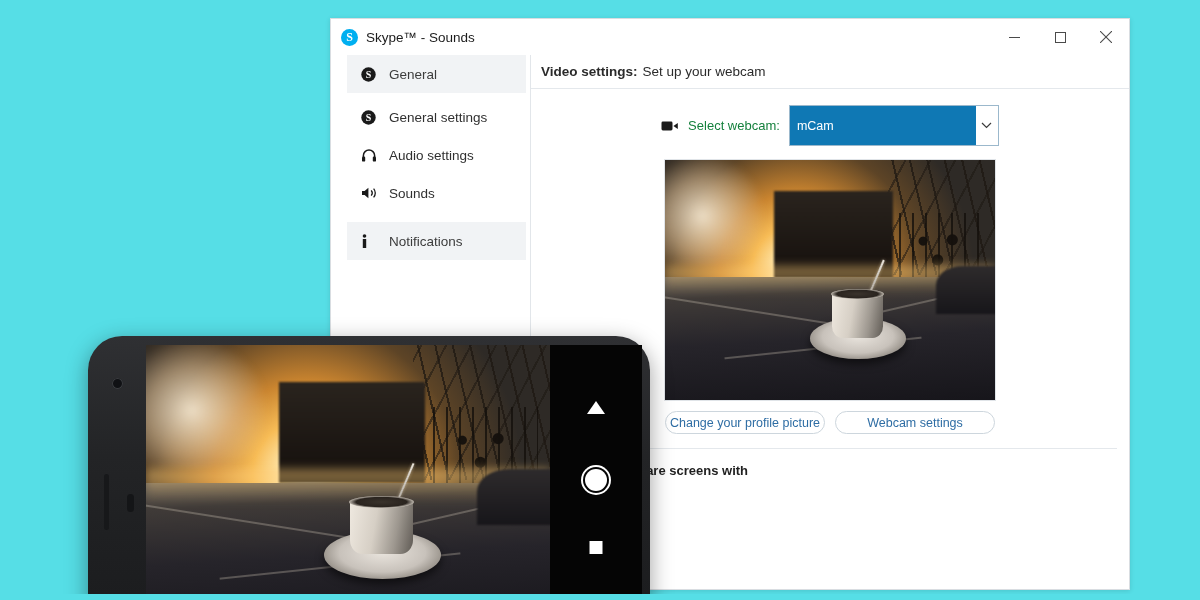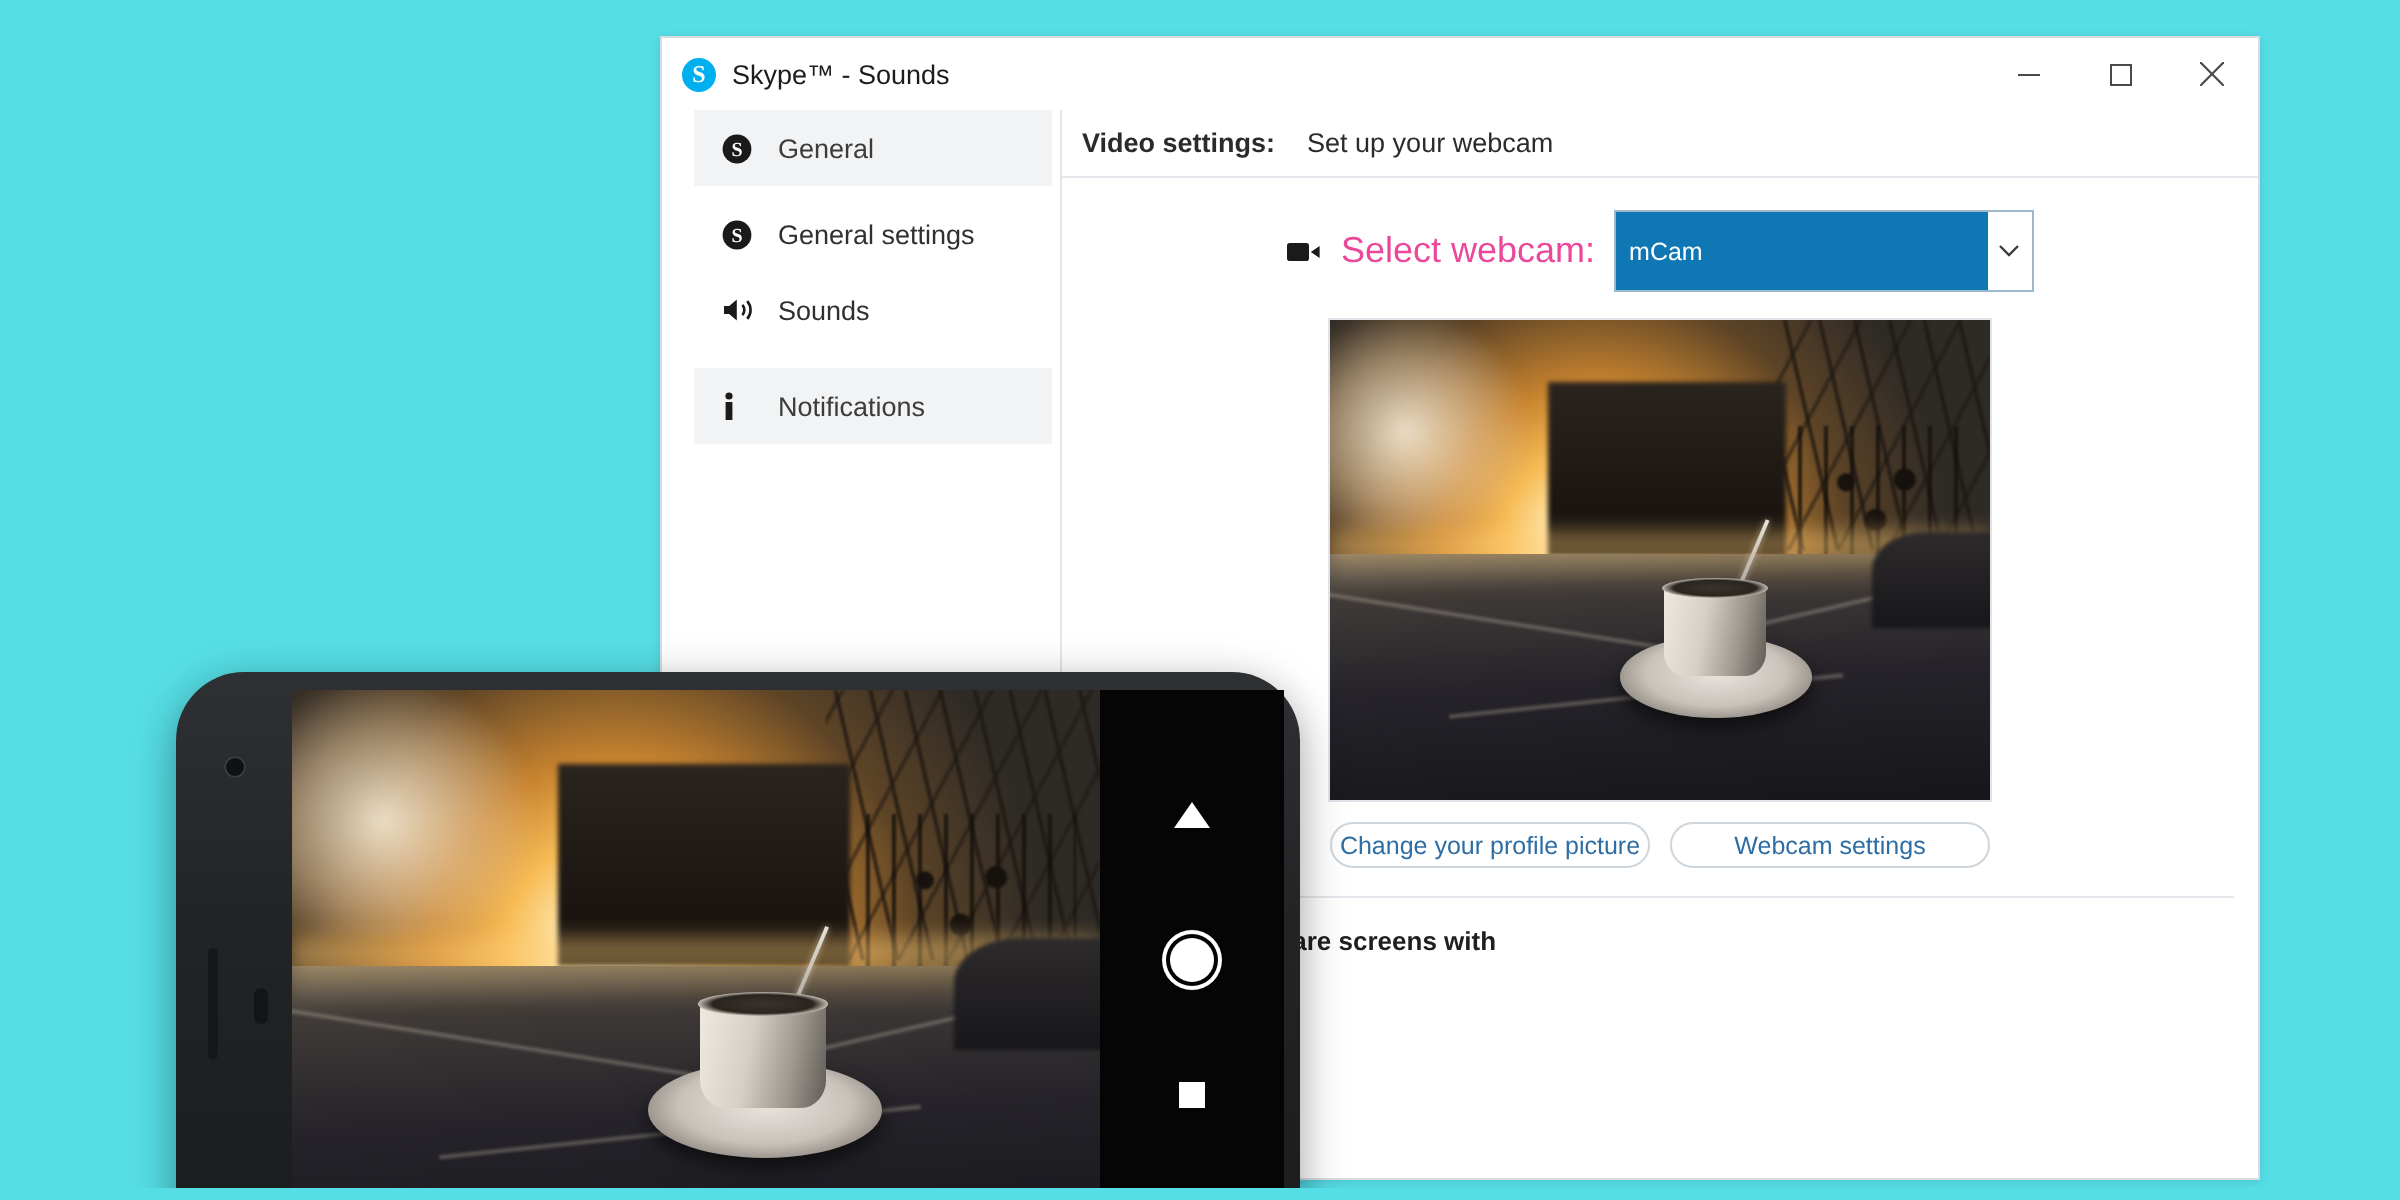--- a/index.html
+++ b/index.html
@@ -88,28 +88,28 @@
   
   #content { flex: 1; min-width: 0; background: #fff; position: relative; }
   #content-header {
     height: 34px;
     display: flex; align-items: center;
     padding-left: 10px;
     font-size: 13.5px; color: #2b2b2b;
     border-bottom: 1px solid #e4e8ec;
     box-sizing: border-box;
   }
-  #content-header b { font-weight: bold; margin-right: 16px; }
+  #content-header b { font-weight: bold; margin-right: 5px; }
 
   #webcam-row {
     display: flex; align-items: center; justify-content: center;
     margin-top: 16px;
   }
   #cam-icon { color: #1a1a1a; margin-right: 9px; display: flex; }
-  #webcam-label { font-size: 18px; color: #ec4899; margin-right: 9px; }
+  #webcam-label { font-size: 13px; color: #15803d; margin-right: 9px; }
   #webcam-select {
     width: 210px; height: 41px;
     border: 1px solid #9bb8cc;
     background: #ffffff;
     display: flex; align-items: center;
     box-sizing: border-box;
   }
   #webcam-select .sel-value {
     flex: 1; height: 100%;
     background: #0f78b4; color: #ffffff;
@@ -353,20 +353,30 @@
       <div class="nav-item nav-sub">
         <span class="nav-icon">
           <svg width="15" height="15" viewBox="0 0 15 15">
               <circle cx="7.5" cy="7.5" r="7.2" fill="currentColor"></circle>
               <text x="7.5" y="11" font-size="10" font-family="Liberation Serif, serif" font-weight="bold" fill="#ffffff" text-anchor="middle">S</text>
             </svg>
         </span>
         <span class="nav-label">General settings</span>
       </div>
 
+      <div class="nav-item nav-sub">
+        <span class="nav-icon">
+          <svg width="16" height="15" viewBox="0 0 16 15">
+            <path d="M2.4 9.2V7.6a5.6 5.6 0 0 1 11.2 0v1.6" fill="none" stroke="currentColor" stroke-width="1.5"></path>
+            <rect x="1" y="8.6" width="3.2" height="5" rx="1.2" fill="currentColor"></rect>
+            <rect x="11.8" y="8.6" width="3.2" height="5" rx="1.2" fill="currentColor"></rect>
+          </svg>
+        </span>
+        <span class="nav-label">Audio settings</span>
+      </div>
 
       <div class="nav-item nav-sub">
         <span class="nav-icon">
           <svg width="17" height="14" viewBox="0 0 17 14">
             <path d="M1 5h2.6L7.4 1.8v10.4L3.6 9H1z" fill="currentColor"></path>
             <path d="M10.2 4.4a4 4 0 0 1 0 5.2" fill="none" stroke="currentColor" stroke-width="1.3"></path>
             <path d="M12.6 2.6a6.6 6.6 0 0 1 0 8.8" fill="none" stroke="currentColor" stroke-width="1.3"></path>
           </svg>
         </span>
         <span class="nav-label">Sounds</span>

